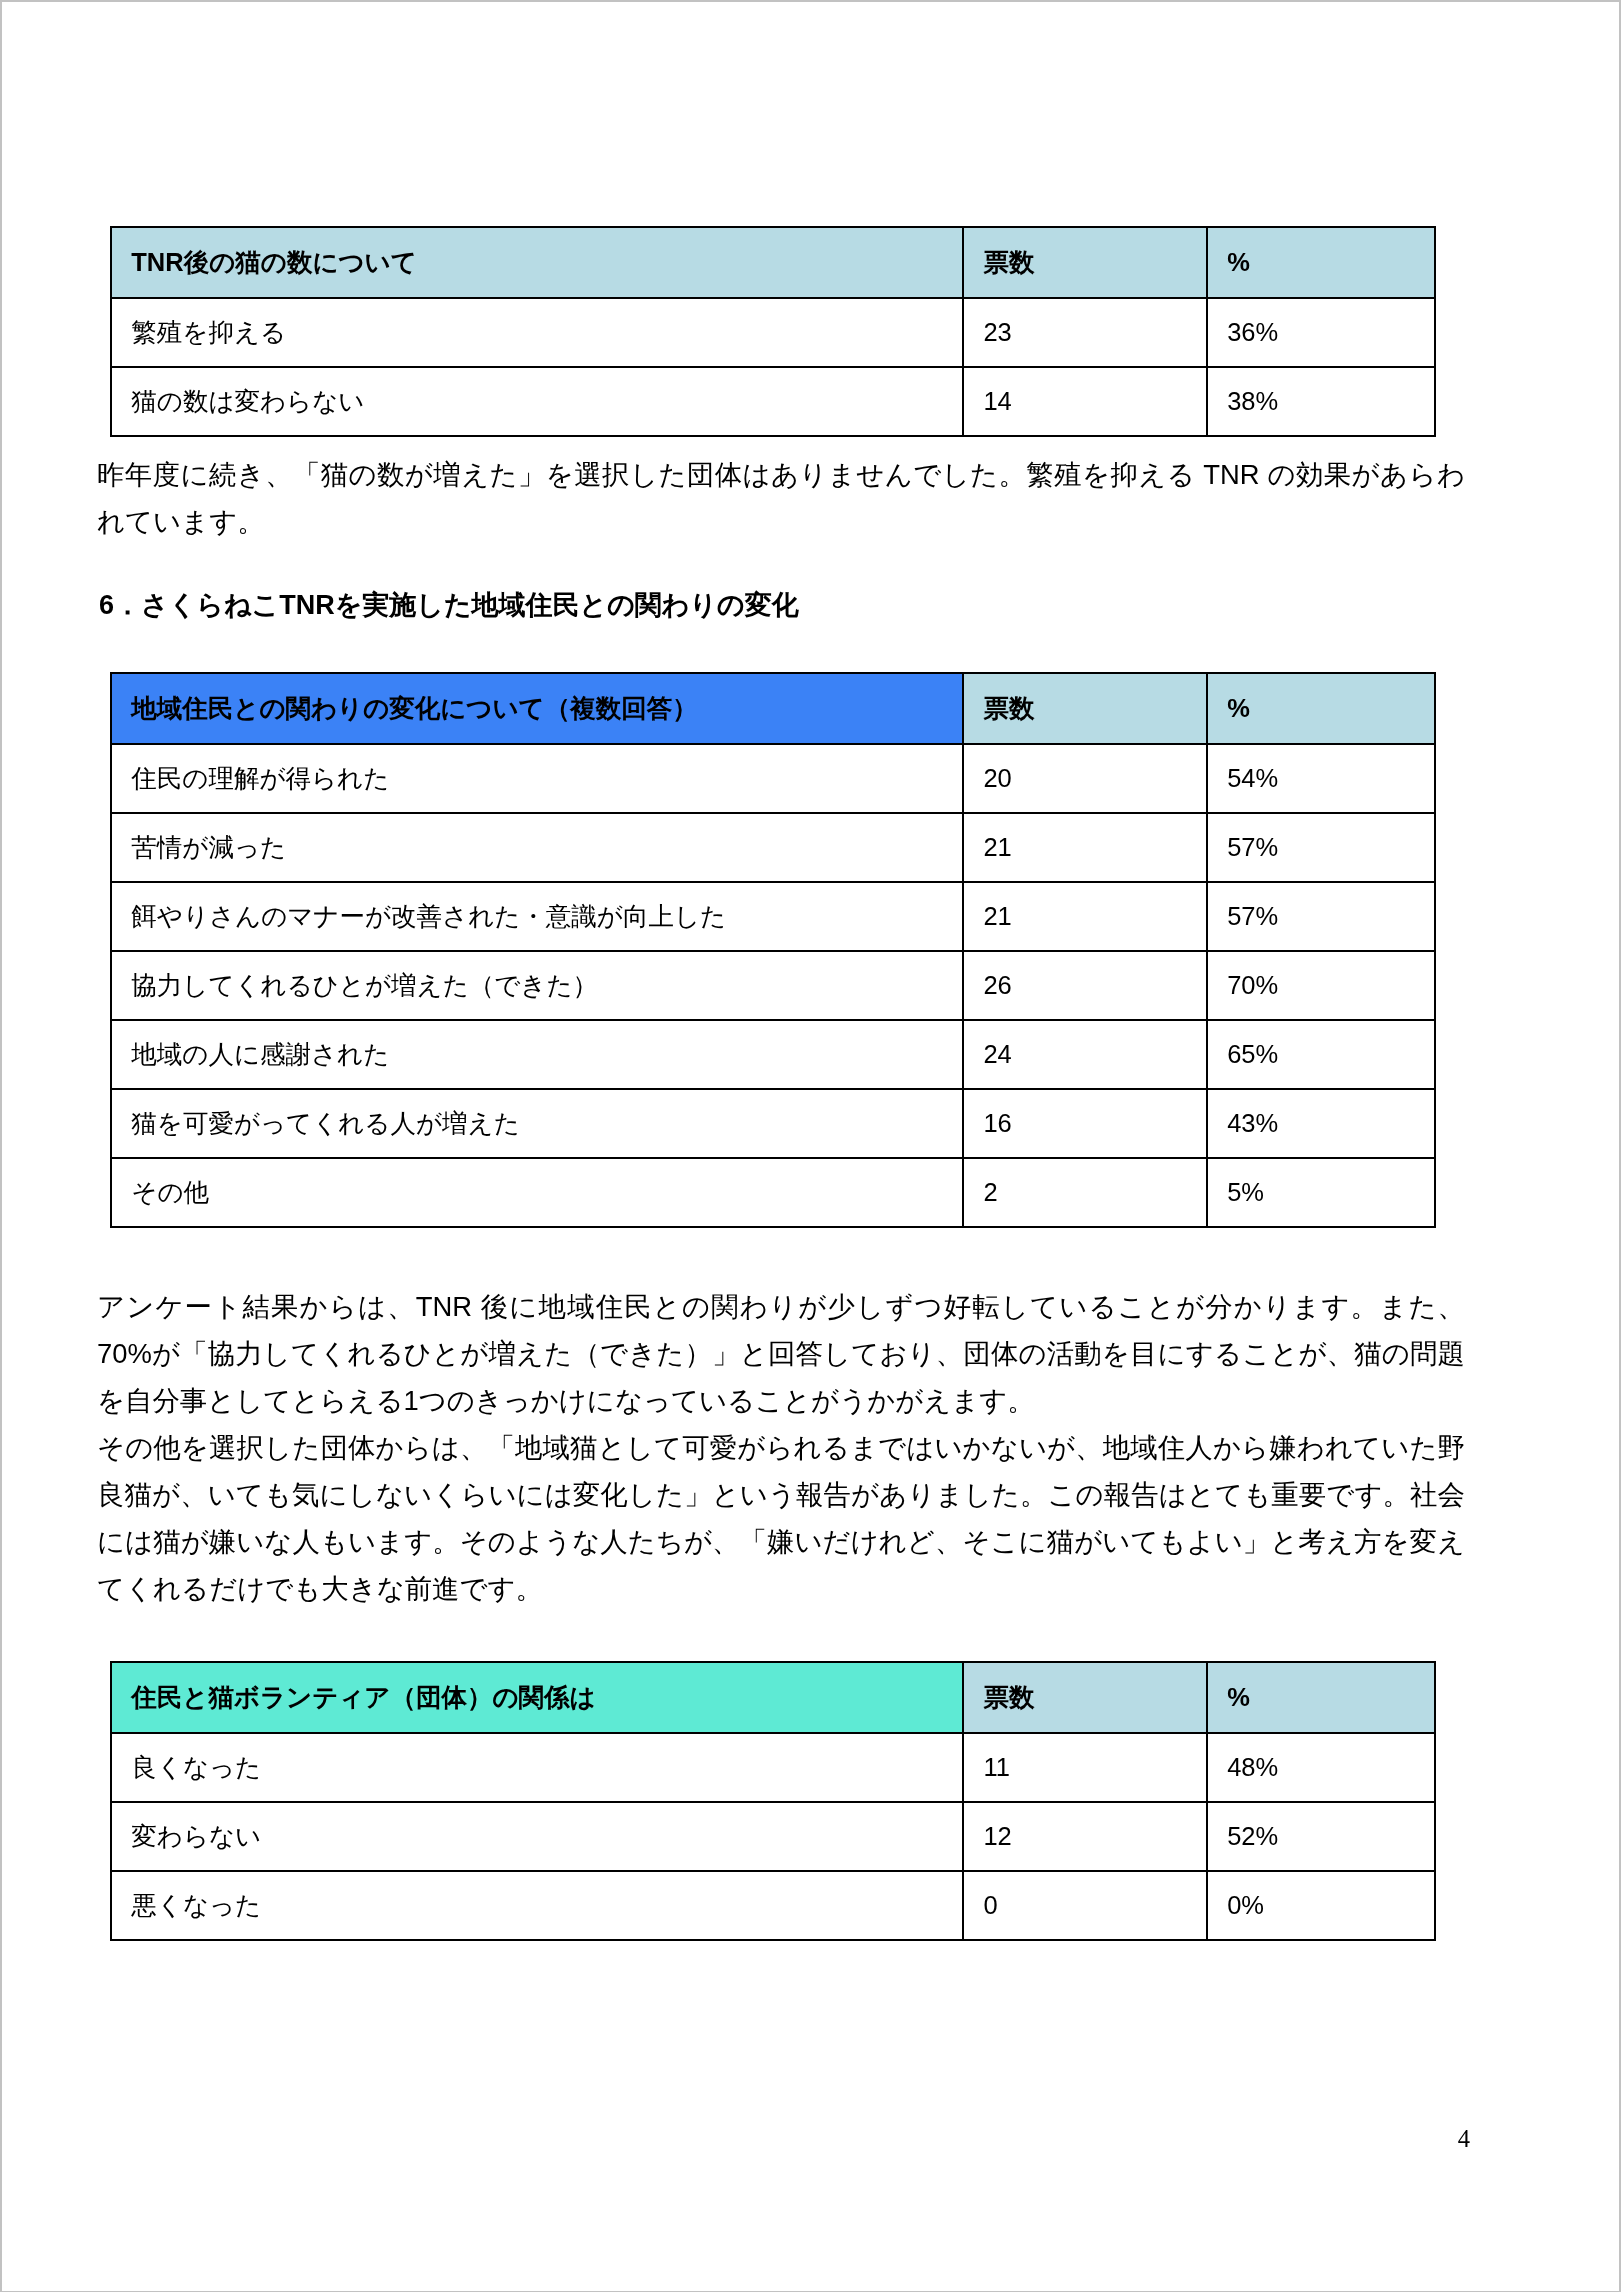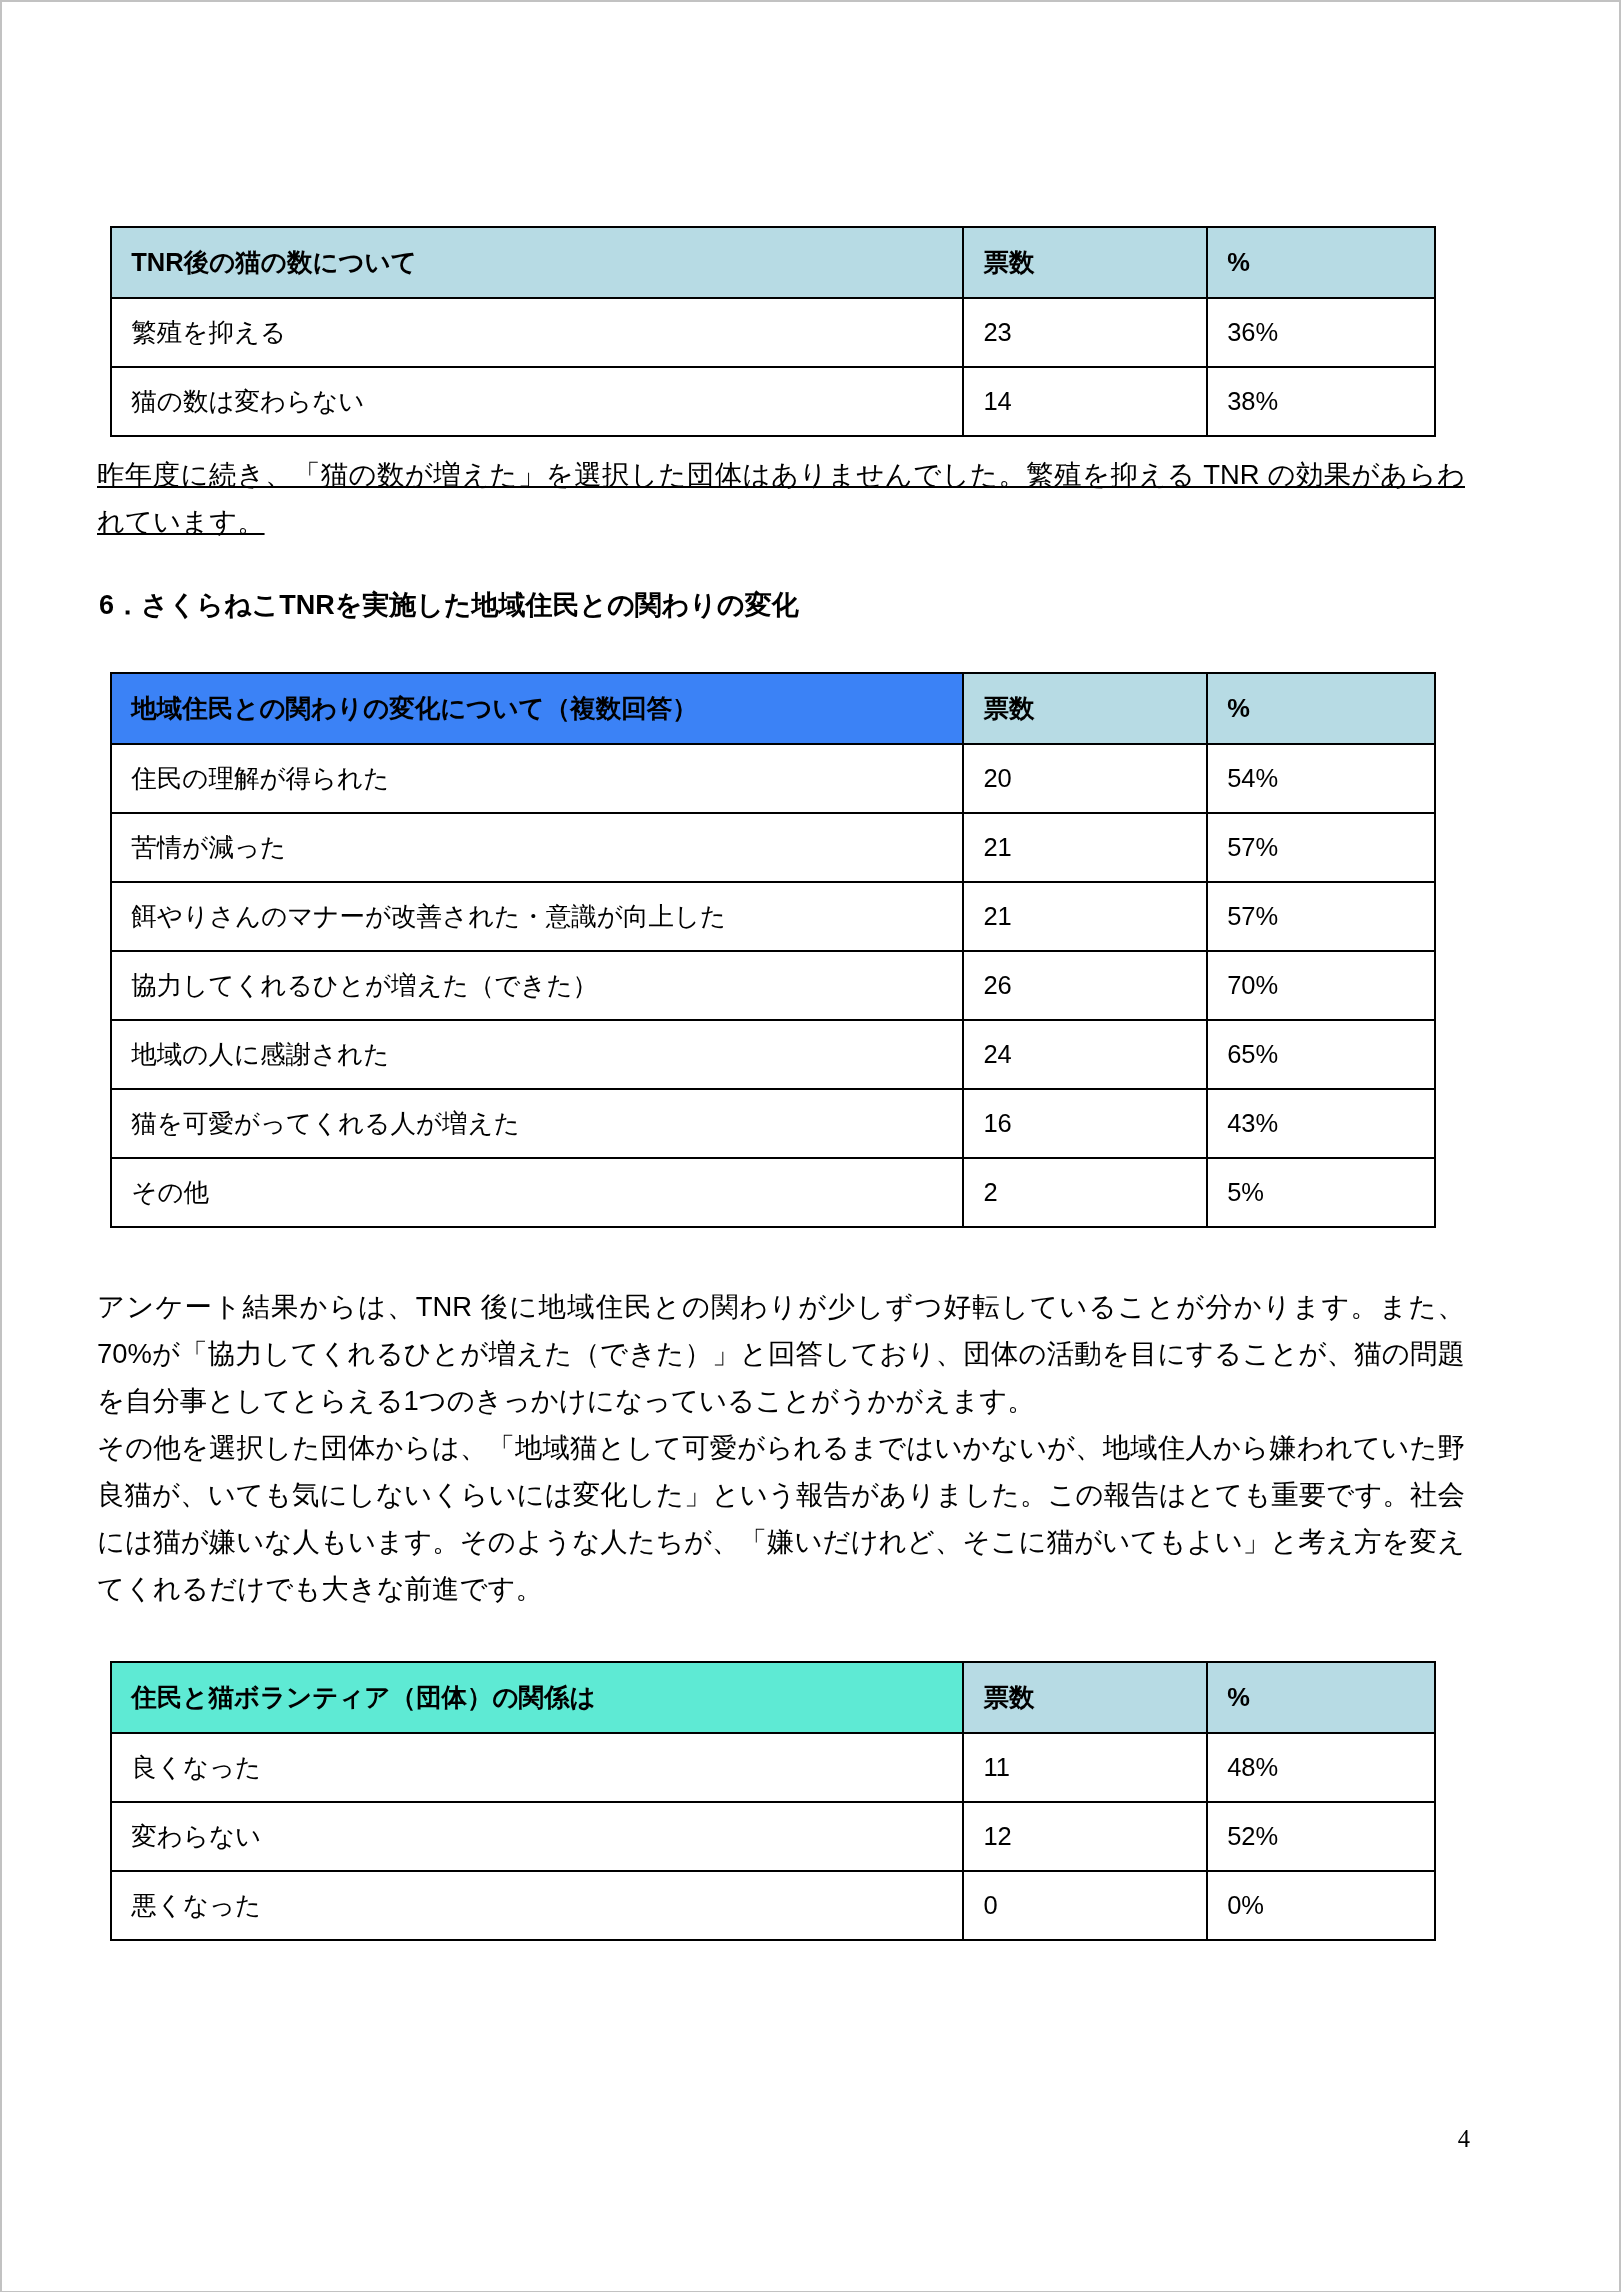--- a/index.html
+++ b/index.html
@@ -45,21 +45,21 @@
   .c-pct   { width: 204px; }
   th.c-votes, th.c-pct { text-align: center; }
   td.c-votes, td.c-pct { text-align: center; }
   .body-text {
     margin: 0;
     width: 1368px;
     font-size: 27.4px;
     line-height: 47px;
     text-align: justify;
   }
-  .p-after-t1 { margin-top: 13.7px; text-decoration: underline; }
+  .p-after-t1 { margin-top: 13.7px; }
   .section-heading {
     margin: 41px 0 0 2px;
     font-size: 27px;
     font-weight: bold;
     line-height: 39px;
   }
   .t2 { margin-top: 47px; }
   .analysis-block { margin-top: 55px; }
   .t3 { margin-top: 49px; }
   .page-number {

